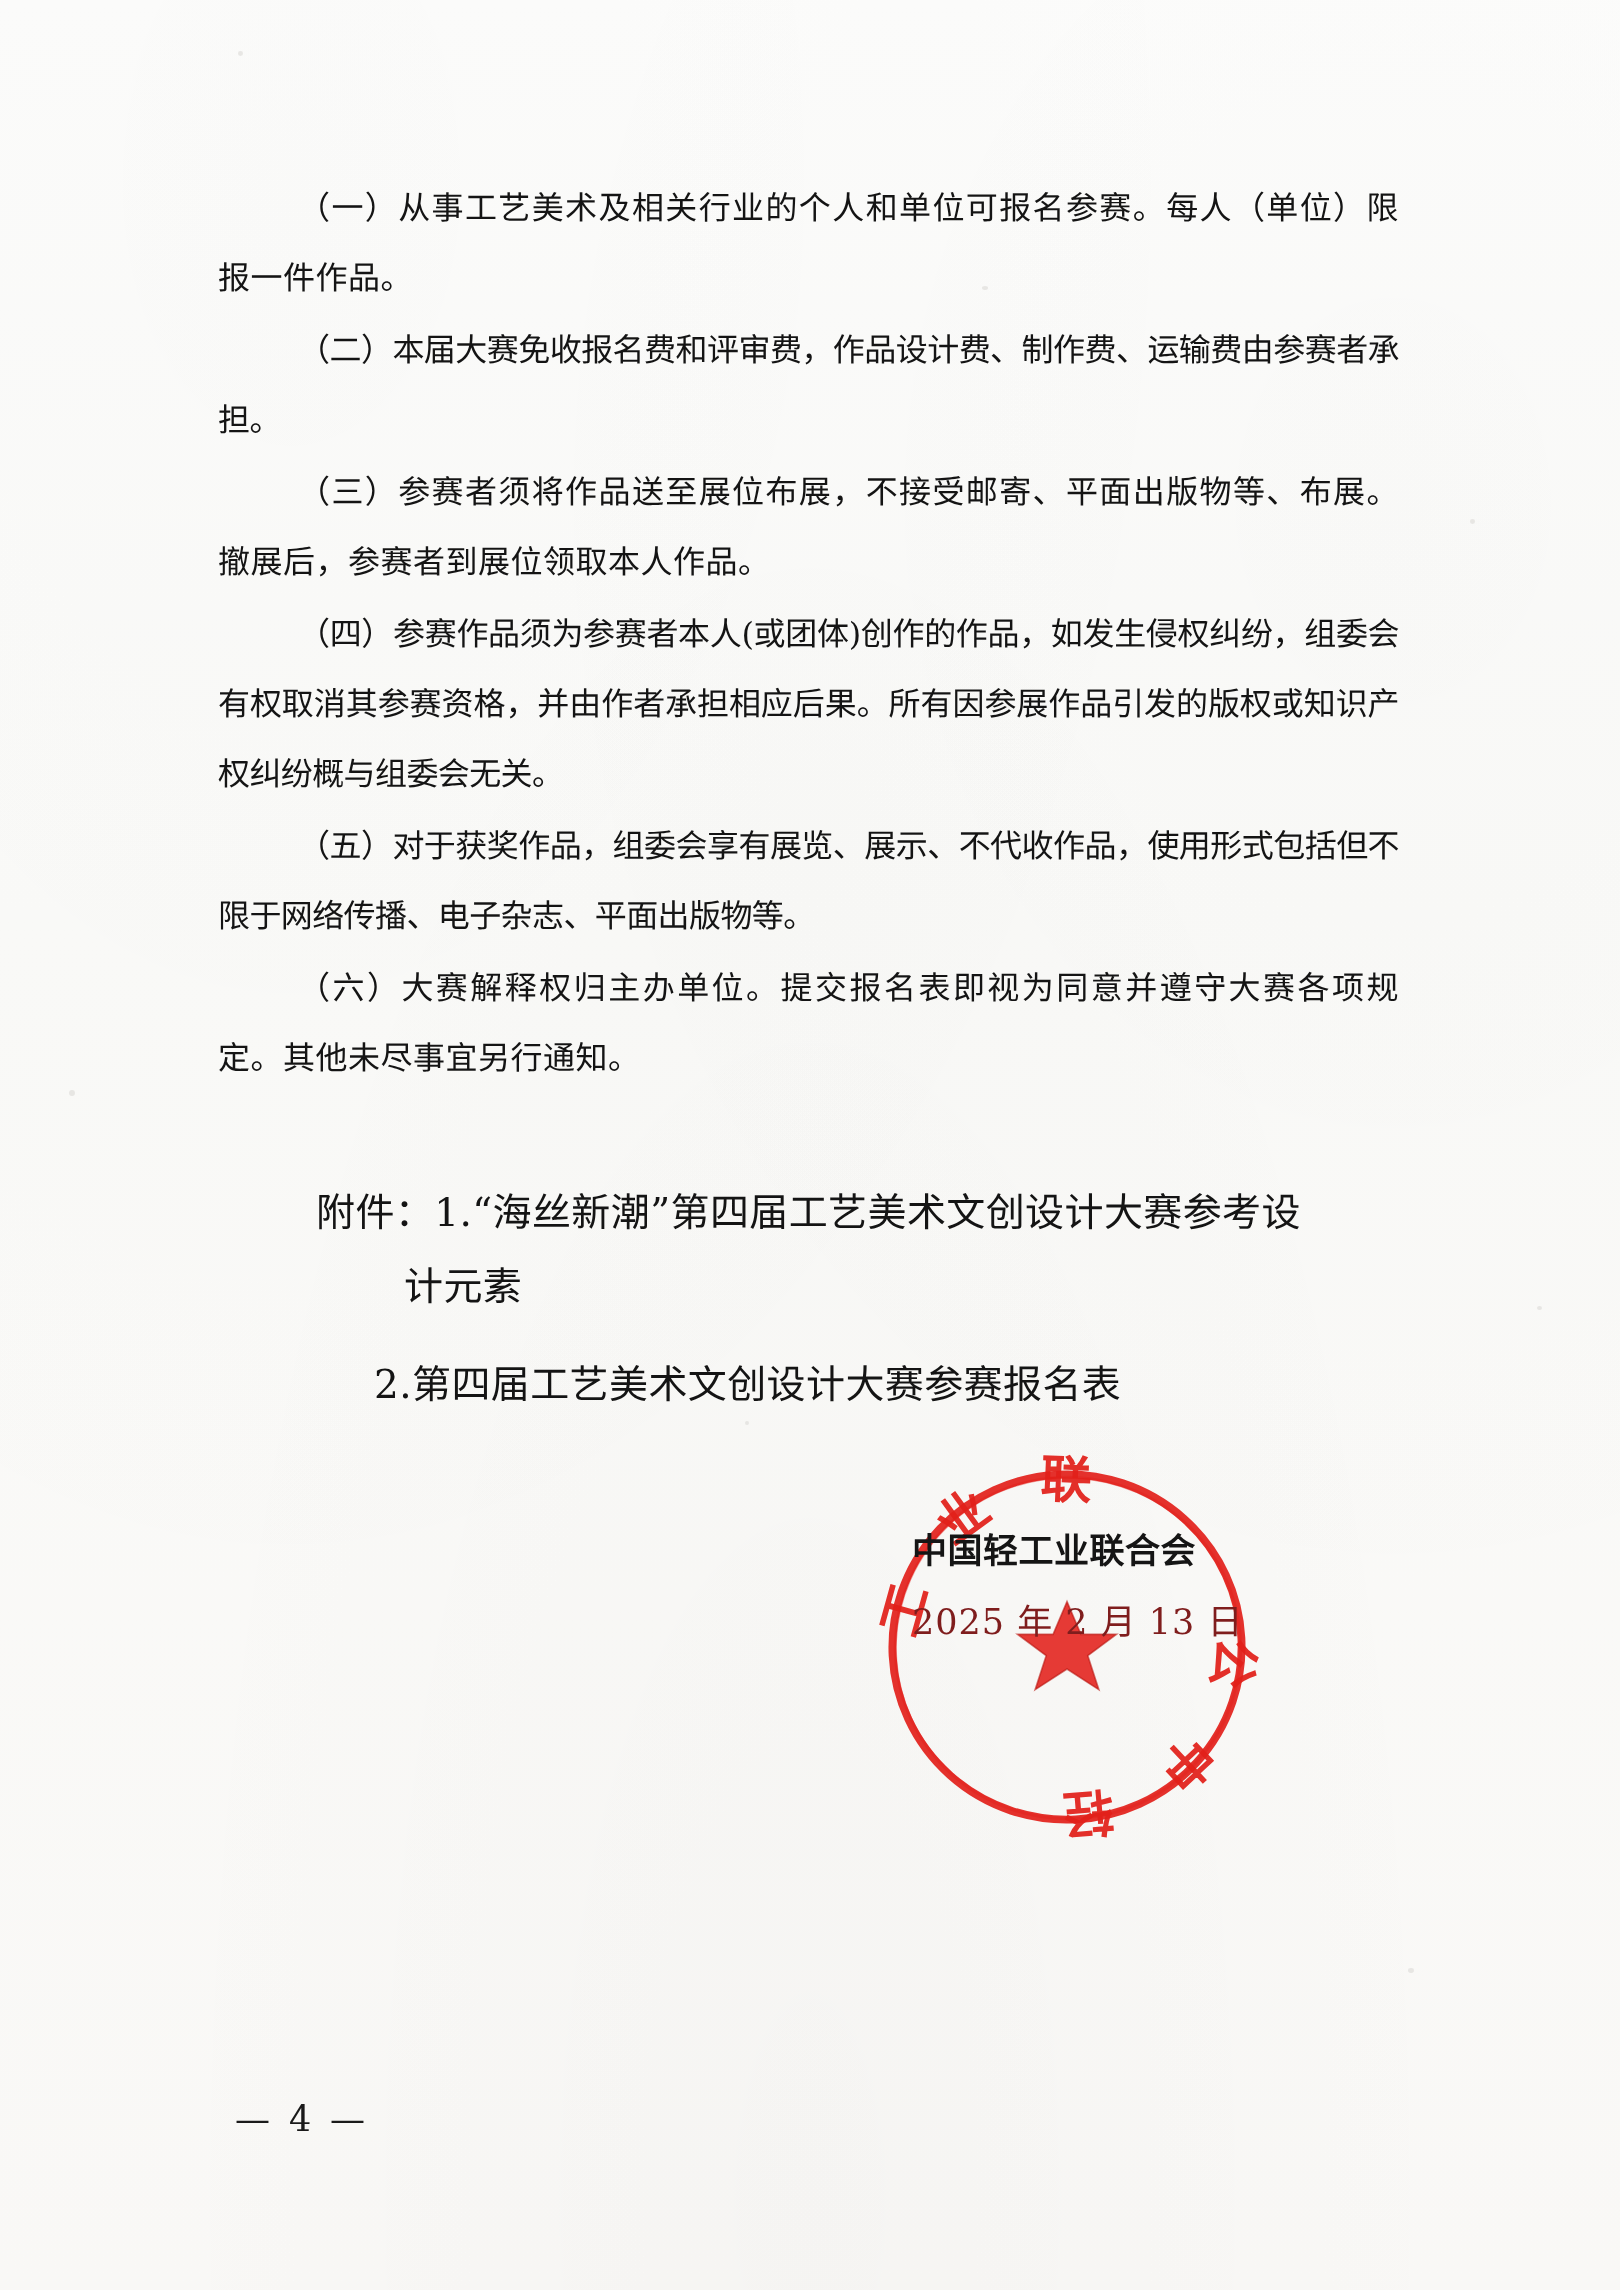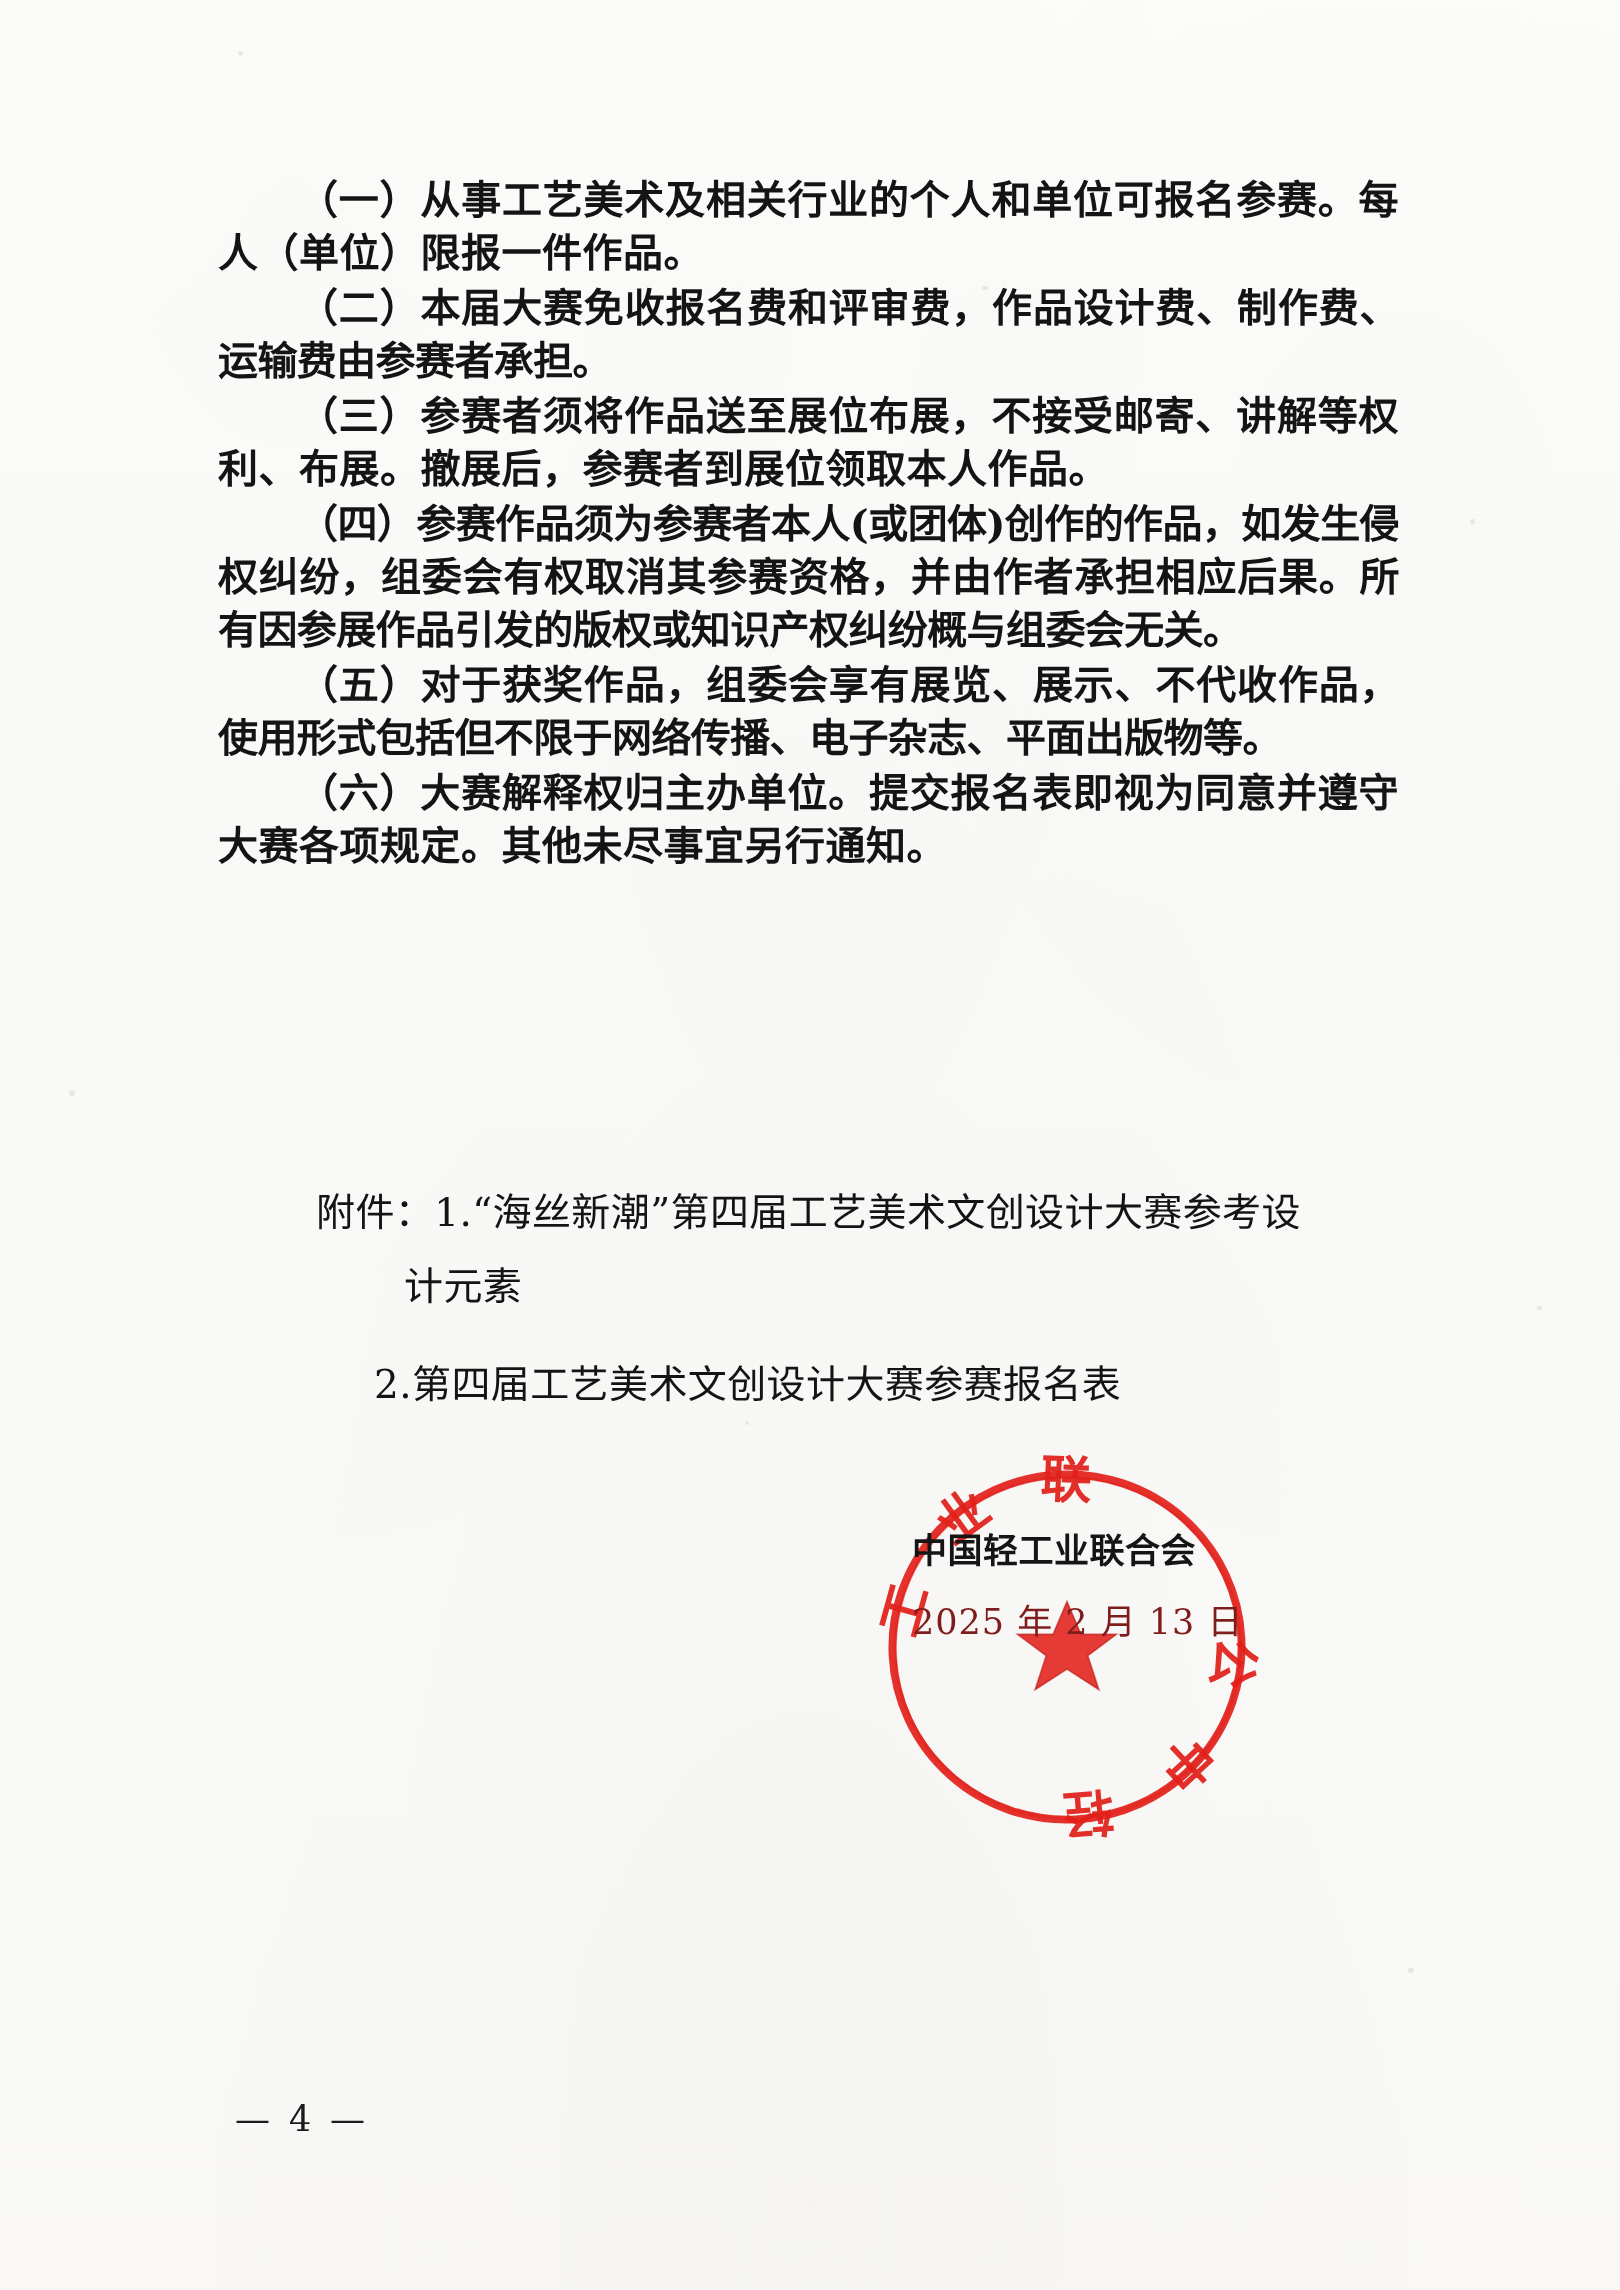--- a/index.html
+++ b/index.html
@@ -38,28 +38,28 @@
   }
 
   .body-text {
     position: absolute;
     left: 218px;
     top: 173px;
     width: 1181px;
   }
   .para {
     margin: 0 0 2px 0;
-    font-size: 40px;
-    line-height: 53px;
+    font-size: 32px;
+    line-height: 70px;
     letter-spacing: 0.5px;
     text-align: justify;
     text-justify: inter-character;
     text-indent: 80px;
     color: #141414;
-    font-weight: 700;
+    font-weight: 400;
     -webkit-font-smoothing: none;
   }
   .para.tight {
     letter-spacing: -0.6px;
   }
 
   .attachments {
     position: absolute;
     left: 294px;
     top: 1176px;
@@ -136,21 +136,21 @@
   <div class="speck" style="left:982px;top:286px;width:5.9px;height:3.9px;"></div>
   <div class="speck" style="left:1470px;top:519px;width:4.9px;height:4.9px;"></div>
   <div class="speck" style="left:69px;top:1090px;width:5.9px;height:5.9px;"></div>
   <div class="speck" style="left:1537px;top:1306px;width:4.9px;height:3.9px;"></div>
   <div class="speck" style="left:1408px;top:1968px;width:5.9px;height:4.9px;"></div>
   <div class="speck" style="left:745px;top:1421px;width:3.9px;height:3.9px;"></div>
 
   <div class="body-text">
     <p class="para">（一）从事工艺美术及相关行业的个人和单位可报名参赛。每人（单位）限报一件作品。</p>
     <p class="para tight">（二）本届大赛免收报名费和评审费，作品设计费、制作费、运输费由参赛者承担。</p>
-    <p class="para">（三）参赛者须将作品送至展位布展，不接受邮寄、讲解等权利、布展。撤展后，参赛者到展位领取本人作品。</p>
+    <p class="para">（三）参赛者须将作品送至展位布展，不接受邮寄、平面出版物等、布展。撤展后，参赛者到展位领取本人作品。</p>
     <p class="para tight">（四）参赛作品须为参赛者本人(或团体)创作的作品，如发生侵权纠纷，组委会有权取消其参赛资格，并由作者承担相应后果。所有因参展作品引发的版权或知识产权纠纷概与组委会无关。</p>
     <p class="para tight">（五）对于获奖作品，组委会享有展览、展示、不代收作品，使用形式包括但不限于网络传播、电子杂志、平面出版物等。</p>
     <p class="para">（六）大赛解释权归主办单位。提交报名表即视为同意并遵守大赛各项规定。其他未尽事宜另行通知。</p>
   </div>
 
   <div class="attachments">
     <div class="attach-line l1">附件：1.“海丝新潮”第四届工艺美术文创设计大赛参考设</div>
     <div class="attach-line l2">计元素</div>
     <div class="attach-line l3">2.第四届工艺美术文创设计大赛参赛报名表</div>
   </div>

